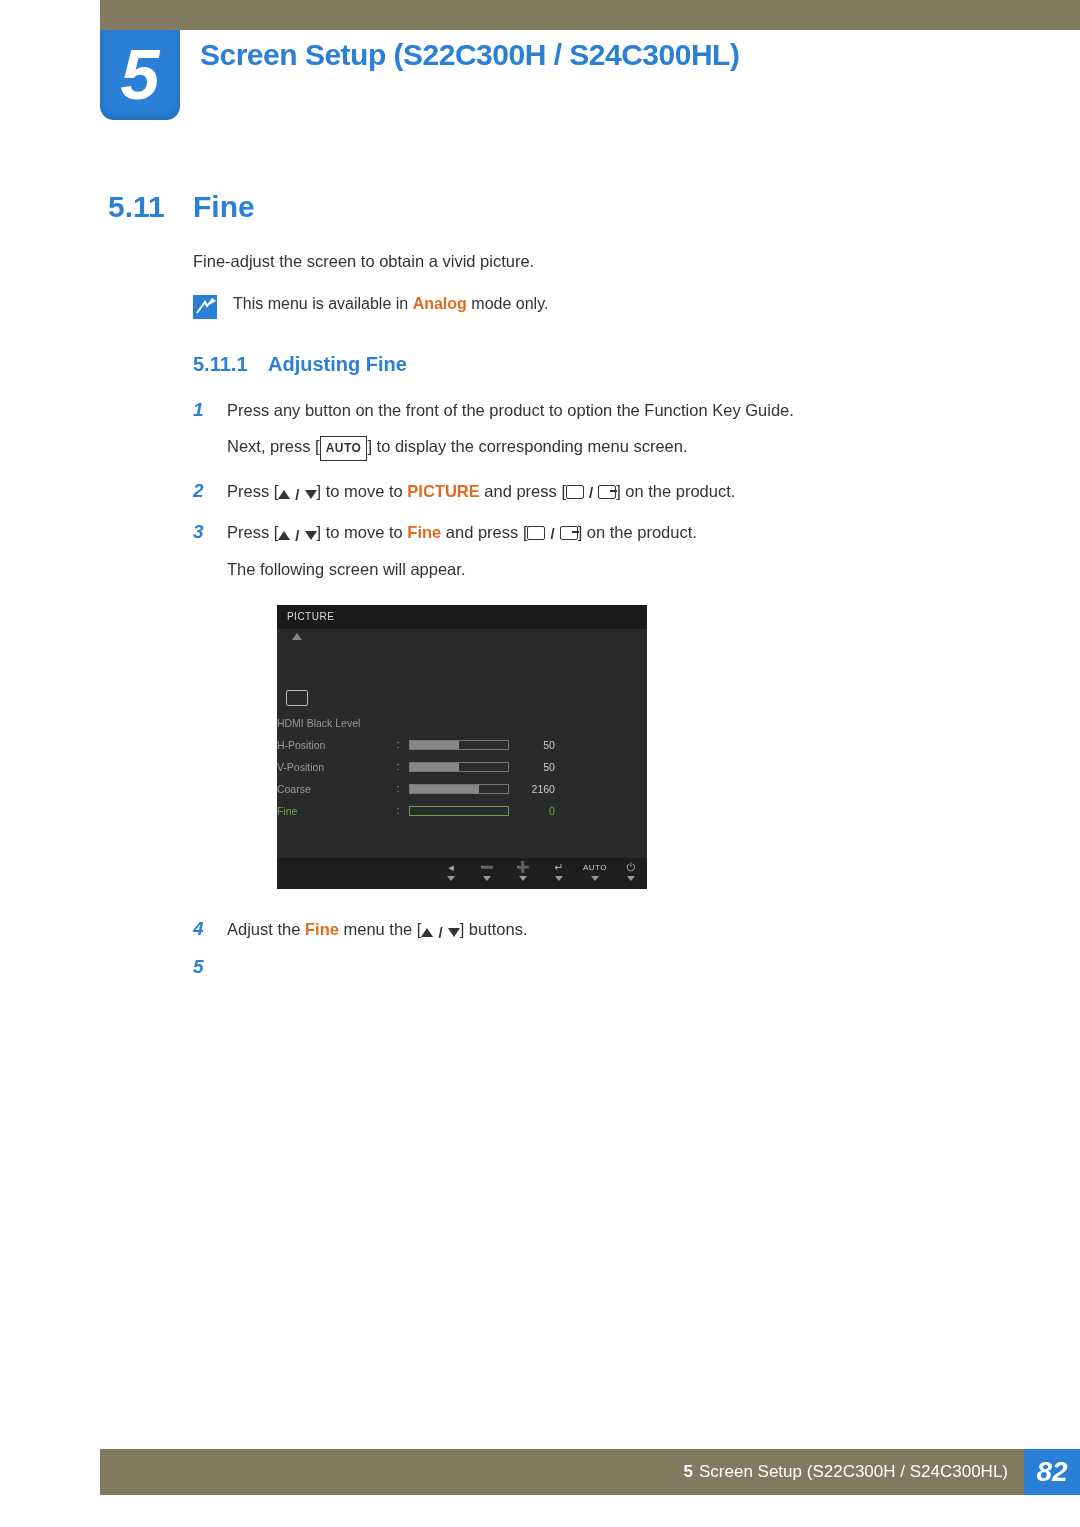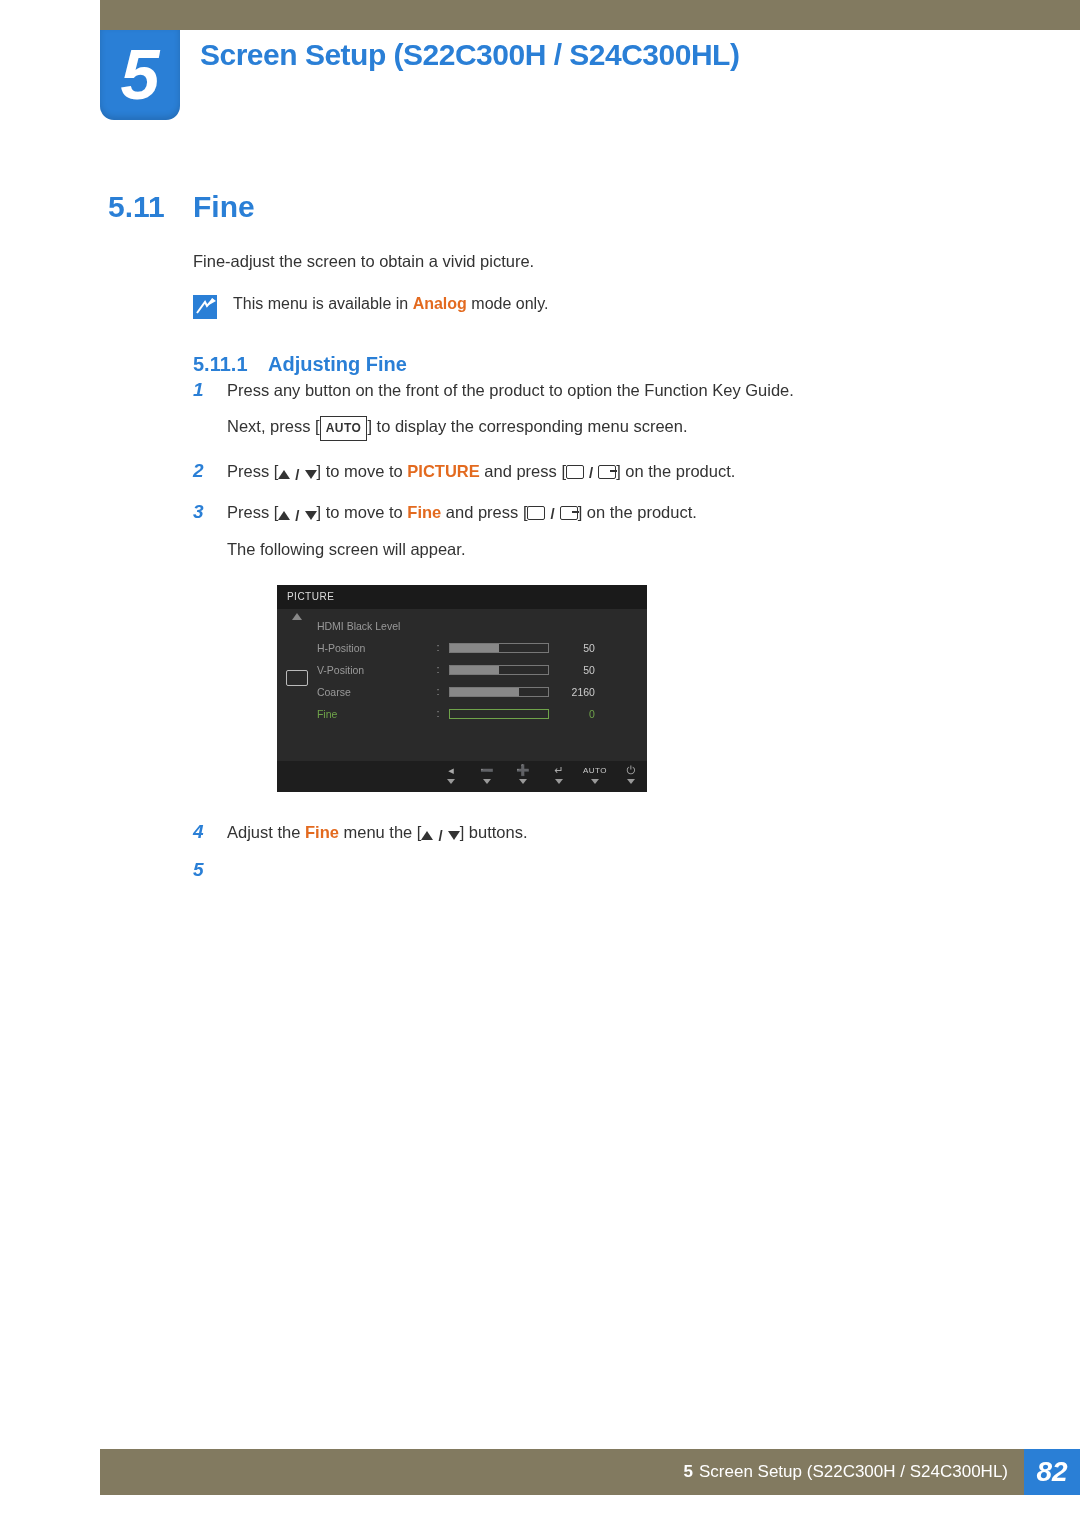--- a/index.html
+++ b/index.html
@@ -75,21 +75,21 @@
   }
   .note-icon {
     width: 24px; height: 24px;
     background: #2a7fd6;
     position: relative;
     flex-shrink: 0;
   }
   .note-icon svg { position: absolute; inset: 0; }
   .note-text { font-size: 16px; color: #333; text-align: right; }
   .orange { color: #e36a1f; font-weight: bold; }
-  .subsection-row { display: flex; align-items: baseline; margin-left: 85px; }
+  .subsection-row { display: flex; align-items: baseline; margin-left: 85px; margin-bottom: 20px; }
   .subsection-num { color: #2a7fd6; font-size: 20px; font-weight: bold; width: 75px; }
   .subsection-title { color: #2a7fd6; font-size: 20px; font-weight: bold; }
   .steps { margin-left: 85px; }
   .step { display: flex; gap: 18px; margin-bottom: 10px; align-items: baseline; }
   .step-num { color: #2a7fd6; font-size: 19px; font-style: italic; font-weight: 600; width: 16px; flex-shrink: 0; }
   .step-body { font-size: 16.5px; line-height: 1.8; color: #333; }
   .step-body p { margin-bottom: 6px; }
   .menu-key {
     display: inline-block;
     border: 1px solid #333;
@@ -123,21 +123,21 @@
     font-size: 11px;
     position: relative;
   }
   .osd-header {
     background: #1a1a1a;
     color: #ddd;
     padding: 3px 10px;
     font-size: 10px;
     letter-spacing: 0.5px;
   }
-  .osd-body { display: flex; }
+  .osd-body { display: flex; flex-direction: column; }
   .osd-left {
     width: 40px;
     display: flex;
     flex-direction: column;
     align-items: center;
     padding-top: 4px;
   }
   .osd-left .sm-up {
     width: 0; height: 0;
     border-left: 5px solid transparent;

